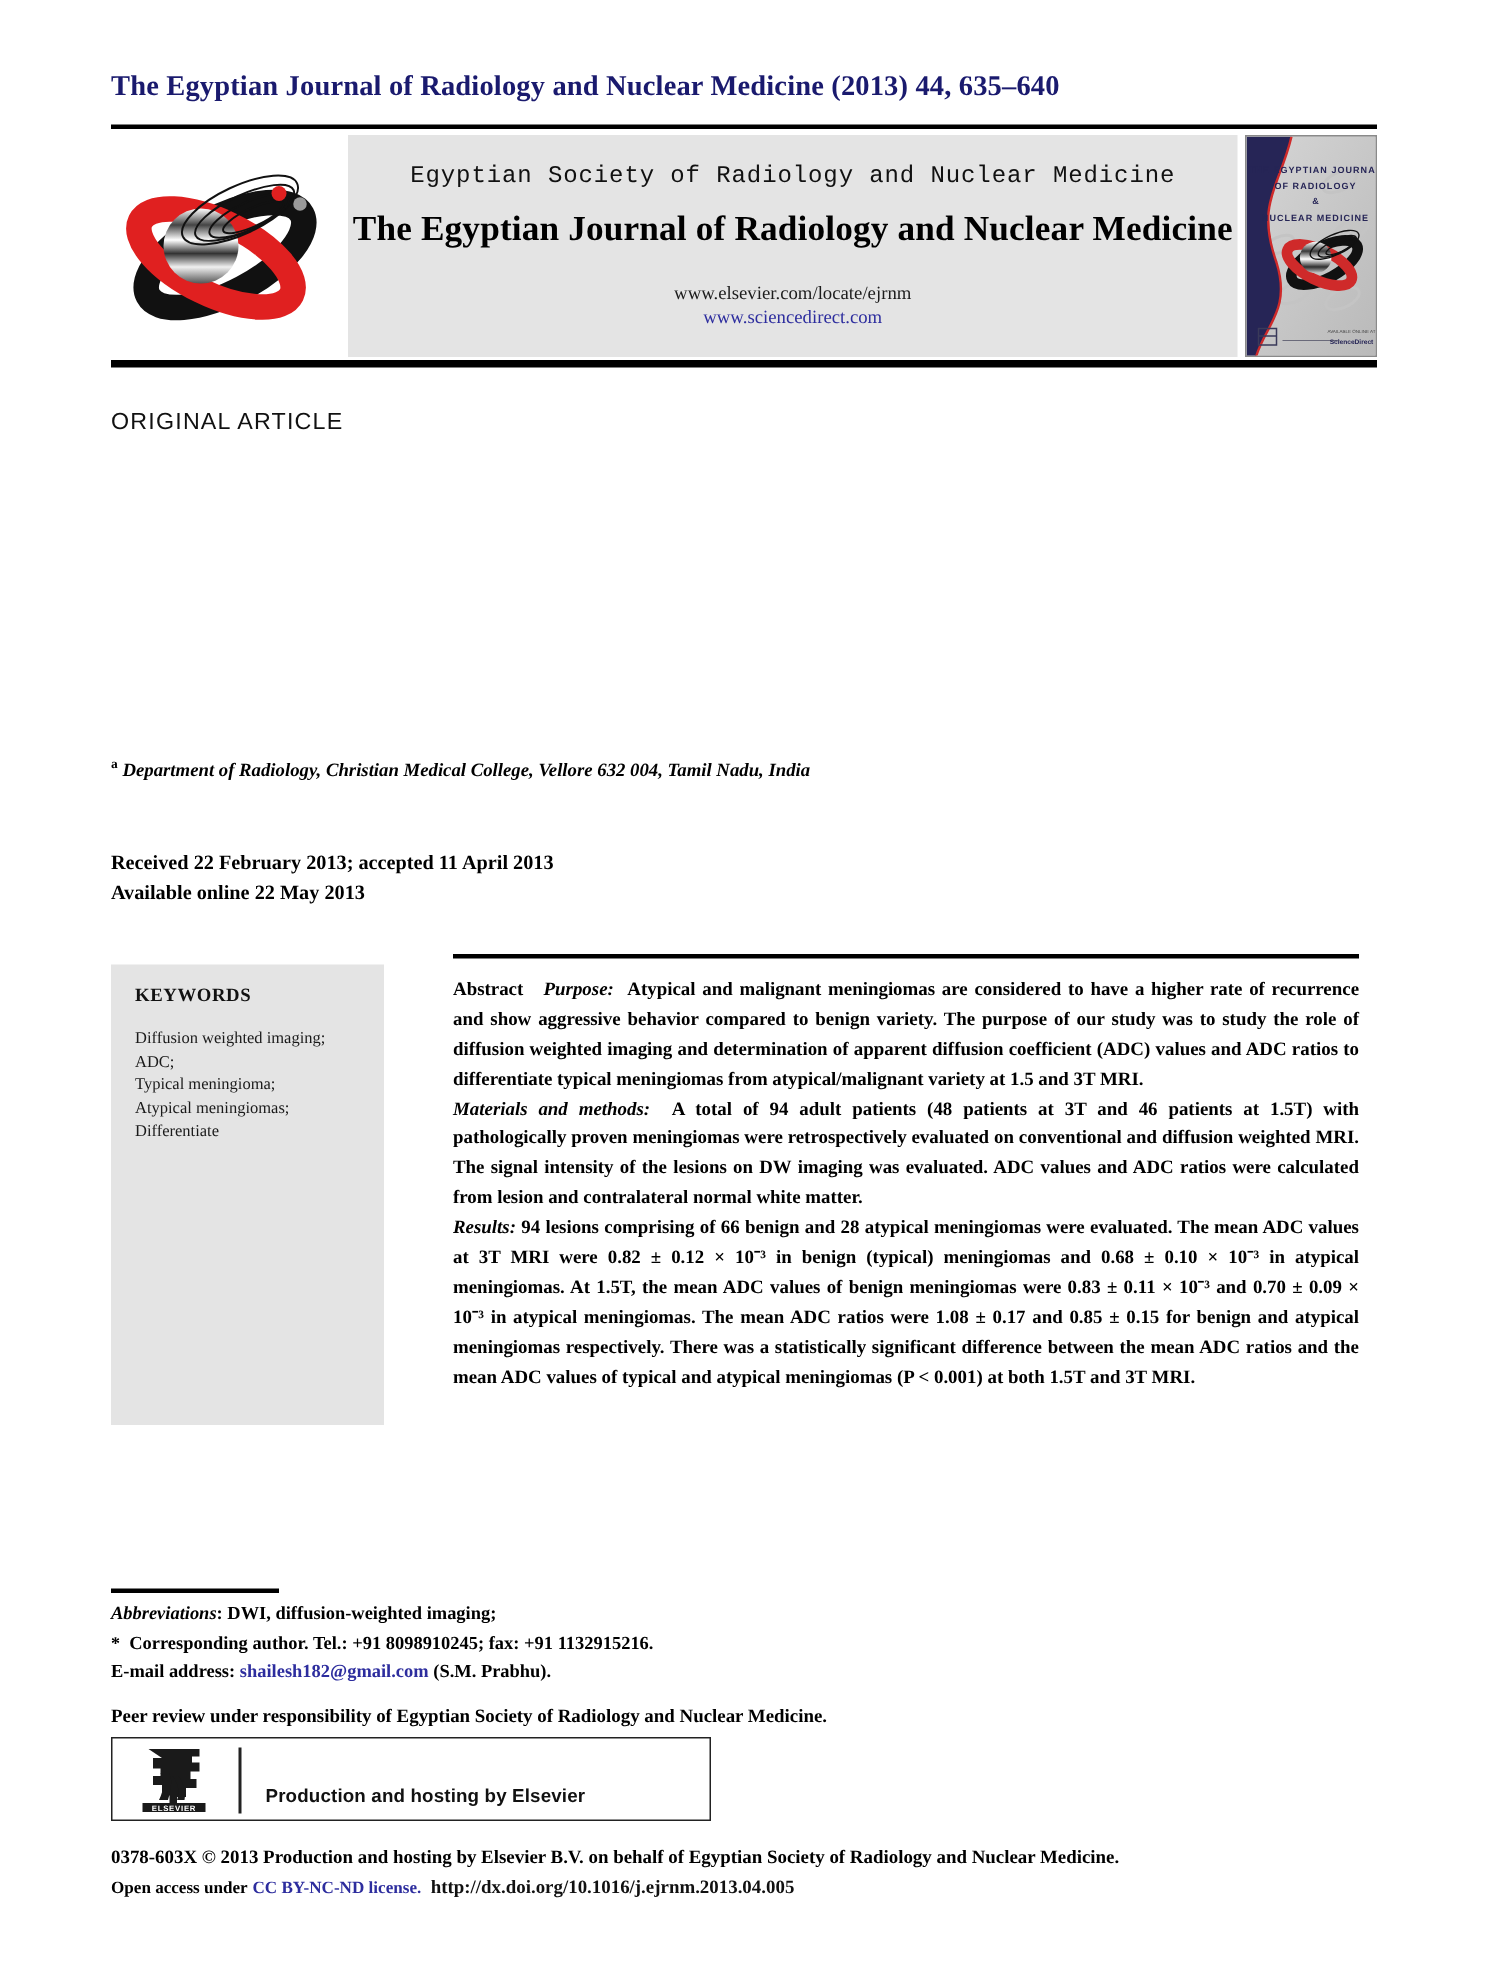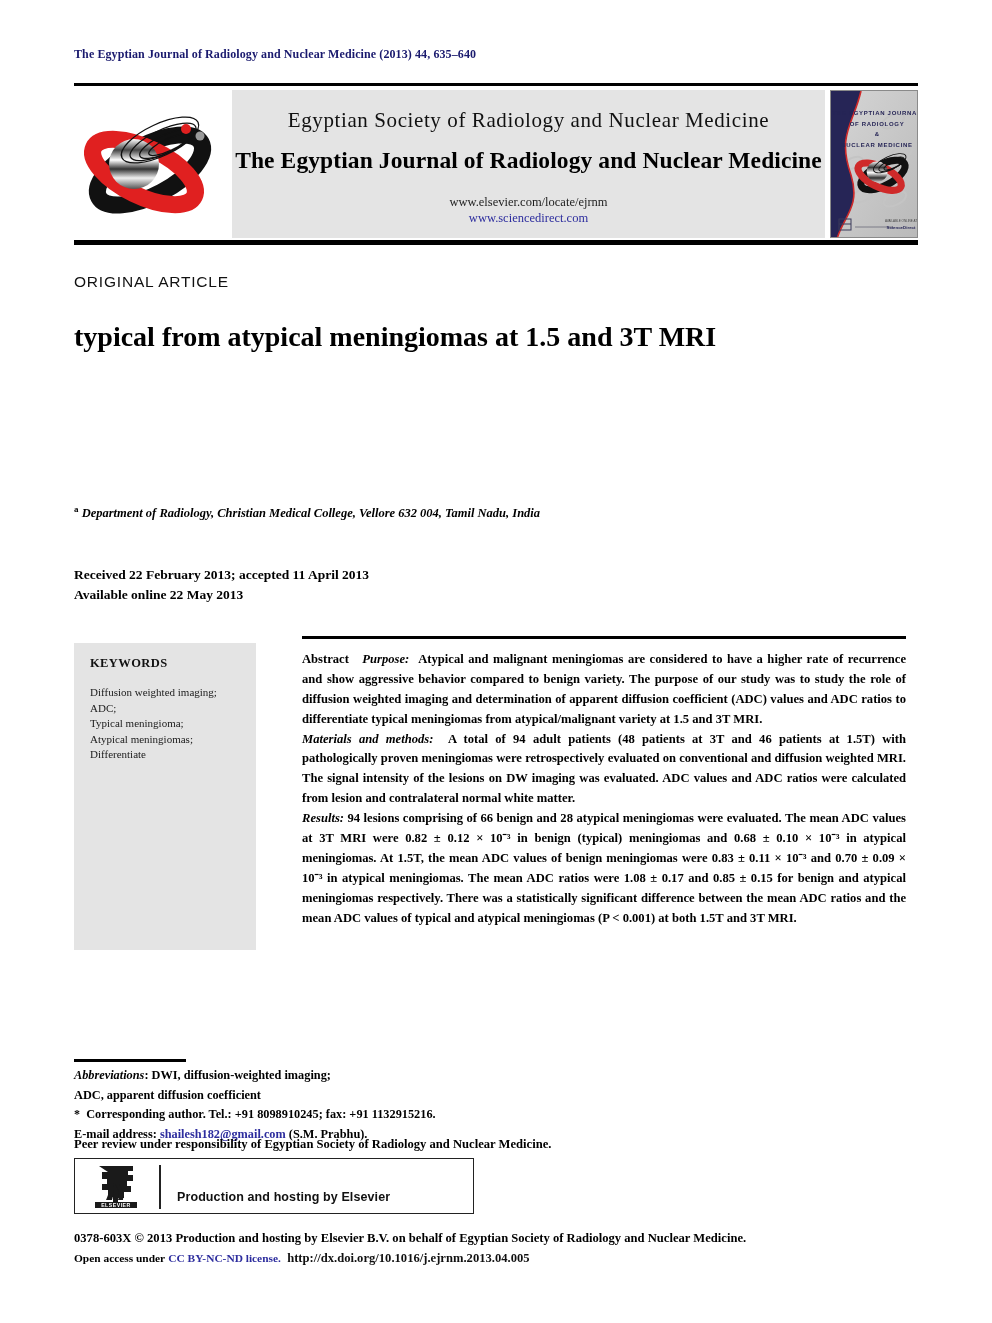--- a/index.html
+++ b/index.html
@@ -21,21 +21,21 @@
     width: 992px;
     height: 1323px;
   }
 
   
   .running-head {
     position: absolute;
     left: 74px; top: 47px;
     font-family: "Liberation Serif", serif;
     font-weight: bold;
-    font-size: 12px;
+    font-size: 19px;
     color: #1a1a6e;
     letter-spacing: 0.1px;
   }
 
   
   .rule-top {
     position: absolute;
     left: 74px; top: 83px;
     width: 844px; height: 3px;
     background: #000;
@@ -60,22 +60,22 @@
 
   .masthead-center {
     position: absolute;
     left: 158px; top: 0px;
     width: 593px; height: 148px;
     background: #e4e4e4;
     text-align: center;
   }
   .soc-name {
     margin-top: 18px;
-    font-family: Liberation Serif, serif;
-    font-size: 21px;
+    font-family: Liberation Mono, monospace;
+    font-size: 16px;
     letter-spacing: 0.6px;
     color: #111;
   }
   .journal-name {
     margin-top: 14px;
     font-family: "Liberation Serif", serif;
     font-weight: bold;
     font-size: 23.5px;
     letter-spacing: 0.1px;
     color: #000;
@@ -382,21 +382,20 @@
         <line x1="24" y1="136" x2="62" y2="136" stroke="#6a6a7a" stroke-width="0.8"></line>
         <text x="70" y="131" font-family="Liberation Sans, sans-serif" font-size="3" fill="#444" text-anchor="middle">AVAILABLE ONLINE AT</text>
         <text x="70" y="138" font-family="Liberation Sans, sans-serif" font-size="4.4" font-weight="bold" fill="#262556" text-anchor="middle">ScienceDirect</text>
       </svg>
     </div>
   </div>
 
   <div class="orig-article">ORIGINAL ARTICLE</div>
 
   <div class="title">
-    <div>typical from atypical meningiomas at 1.5 and 3T MRI</div>
   </div>
 
 
   <div class="affils">
     <div><sup>a</sup> <span>Department of Radiology, Christian Medical College, Vellore 632 004, Tamil Nadu, India</span></div>
   </div>
 
   <div class="dates">
     <div>Received 22 February 2013; accepted 11 April 2013</div>
     <div>Available online 22 May 2013</div>
@@ -422,21 +421,20 @@
       <span class="lbl-i">Materials and methods:</span>&nbsp;&nbsp;<span>A total of 94 adult patients (48 patients at 3T and 46 patients at 1.5T) with pathologically proven meningiomas were retrospectively evaluated on conventional and diffusion weighted MRI. The signal intensity of the lesions on DW imaging was evaluated. ADC values and ADC ratios were calculated from lesion and contralateral normal white matter.</span>
     </p>
     <p>
       <span class="lbl-i">Results:</span>&nbsp;<span>94 lesions comprising of 66 benign and 28 atypical meningiomas were evaluated. The mean ADC values at 3T MRI were 0.82 ± 0.12 × 10⁻³ in benign (typical) meningiomas and 0.68 ± 0.10 × 10⁻³ in atypical meningiomas. At 1.5T, the mean ADC values of benign meningiomas were 0.83 ± 0.11 × 10⁻³ and 0.70 ± 0.09 × 10⁻³ in atypical meningiomas. The mean ADC ratios were 1.08 ± 0.17 and 0.85 ± 0.15 for benign and atypical meningiomas respectively. There was a statistically significant difference between the mean ADC ratios and the mean ADC values of typical and atypical meningiomas (P &lt; 0.001) at both 1.5T and 3T MRI.</span>
     </p>
   </div>
 
   <div class="foot-rule"></div>
   <div class="footnotes">
     <div><span class="it">Abbreviations</span><span>: DWI, diffusion-weighted imaging;</span></div>
-    <div>ADC, apparent diffusion coefficient</div>
     <div><span class="astk">*</span>&nbsp; <span>Corresponding author. Tel.: +91 8098910245; fax: +91 1132915216.</span></div>
     <div><span>E-mail address:</span> <span class="mail">shailesh182@gmail.com</span> <span>(S.M. Prabhu).</span></div>
   </div>
   <div class="peer">Peer review under responsibility of Egyptian Society of Radiology and Nuclear Medicine.</div>
 
   <div class="els-box">
     <div class="els-tree">
       <svg width="54" height="46" viewBox="0 0 54 46">
         <path d="M10,2 h34 v5 h-5 v4 h5 v6 h-6 v5 h4 v6 h-7 v6 h-6 v5 h-5 v-6 h-5 v-7 h-6 v-6 h5 v-5 h-5 v-7 h6 z" fill="#1a1a1a"></path>
         <path d="M18,18 c3,6 2,12 -1,18 l6,0 c2,-7 3,-13 1,-18 z" fill="#1a1a1a"></path>

